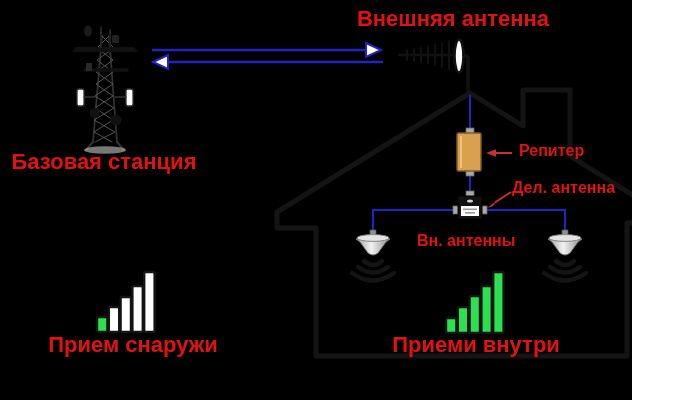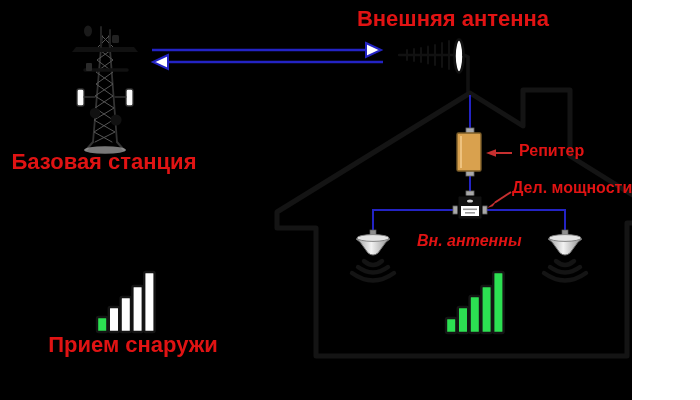--- a/index.html
+++ b/index.html
@@ -149,19 +149,20 @@
         <rect x="493.2" y="272" width="10.4" height="61" rx="1.5" fill="#2ce052" stroke="#141414" stroke-width="2.4"></rect>
       </g>
   </svg>
 
   <div class="lbl big center" style="left:340px;top:7px;width:226px;">Внешняя антенна</div>
 
   <div class="lbl big center" style="left:0;top:150px;width:208px;">Базовая станция</div>
 
   <div class="lbl mid" style="left:519px;top:143px;">Репитер</div>
 
-  <div class="lbl mid" style="left:512px;top:180px;">Дел. мощности</div>
+  <div class="lbl mid" style="left:512px;top:180px;">Дел. антенна</div>
 
-  <div class="lbl mid" style="left:417px;top:233px;font-style:italic;">Вн. антенны</div>
+  <div class="lbl mid" style="left:417px;top:233px;">Вн. антенны</div>
 
   <div class="lbl big center" style="left:30px;top:333px;width:206px;">Прием снаружи</div>
 
+  <div class="lbl big center" style="left:372px;top:333px;width:208px;">Приеми внутри</div>
 </div>
 
 </body></html>

